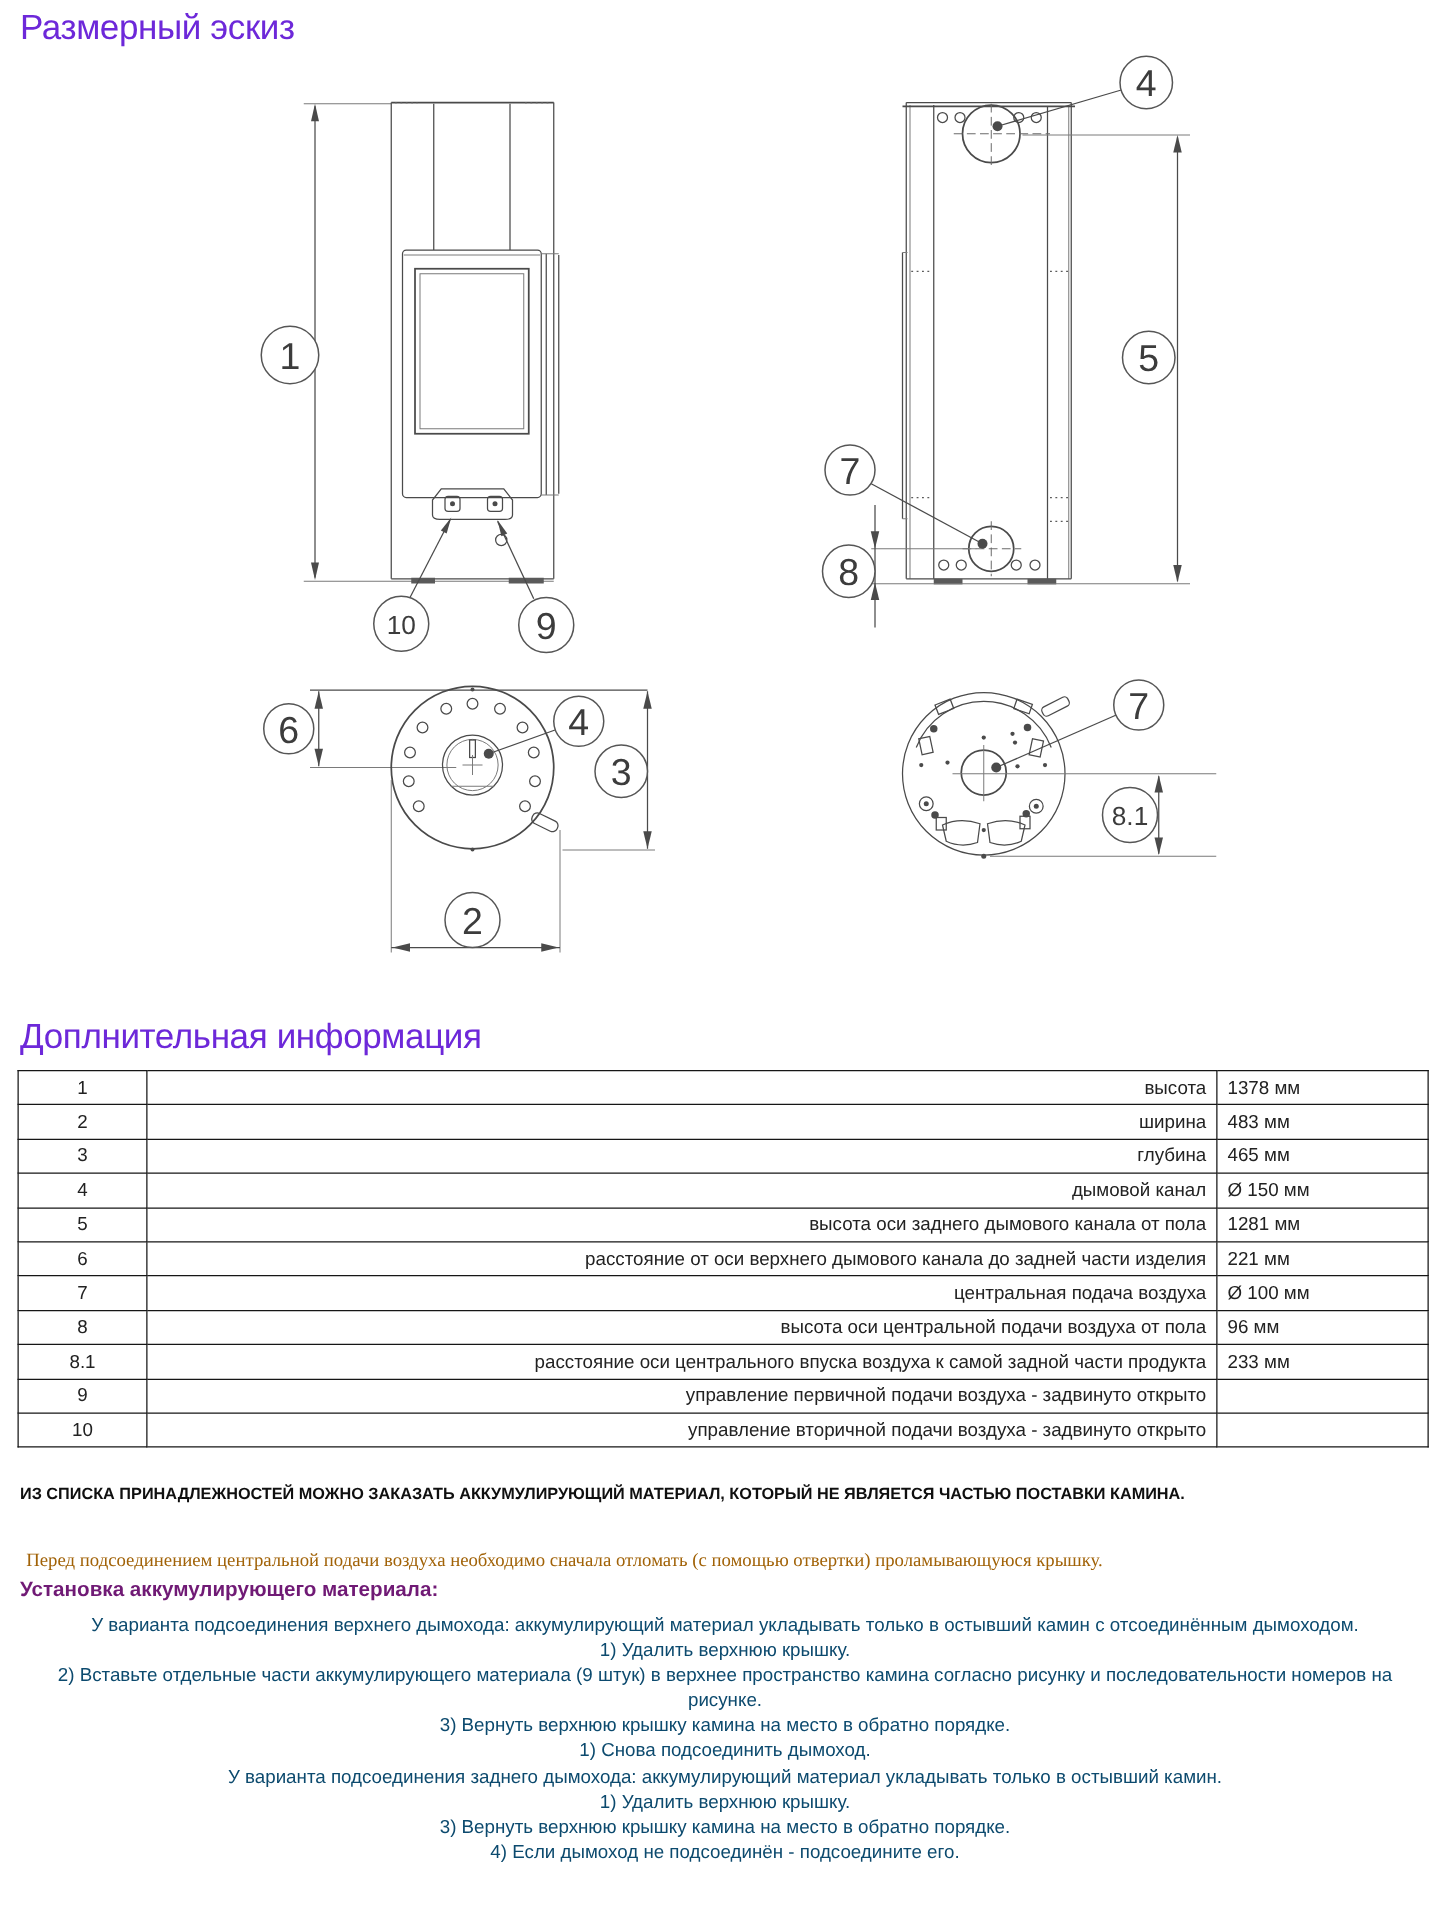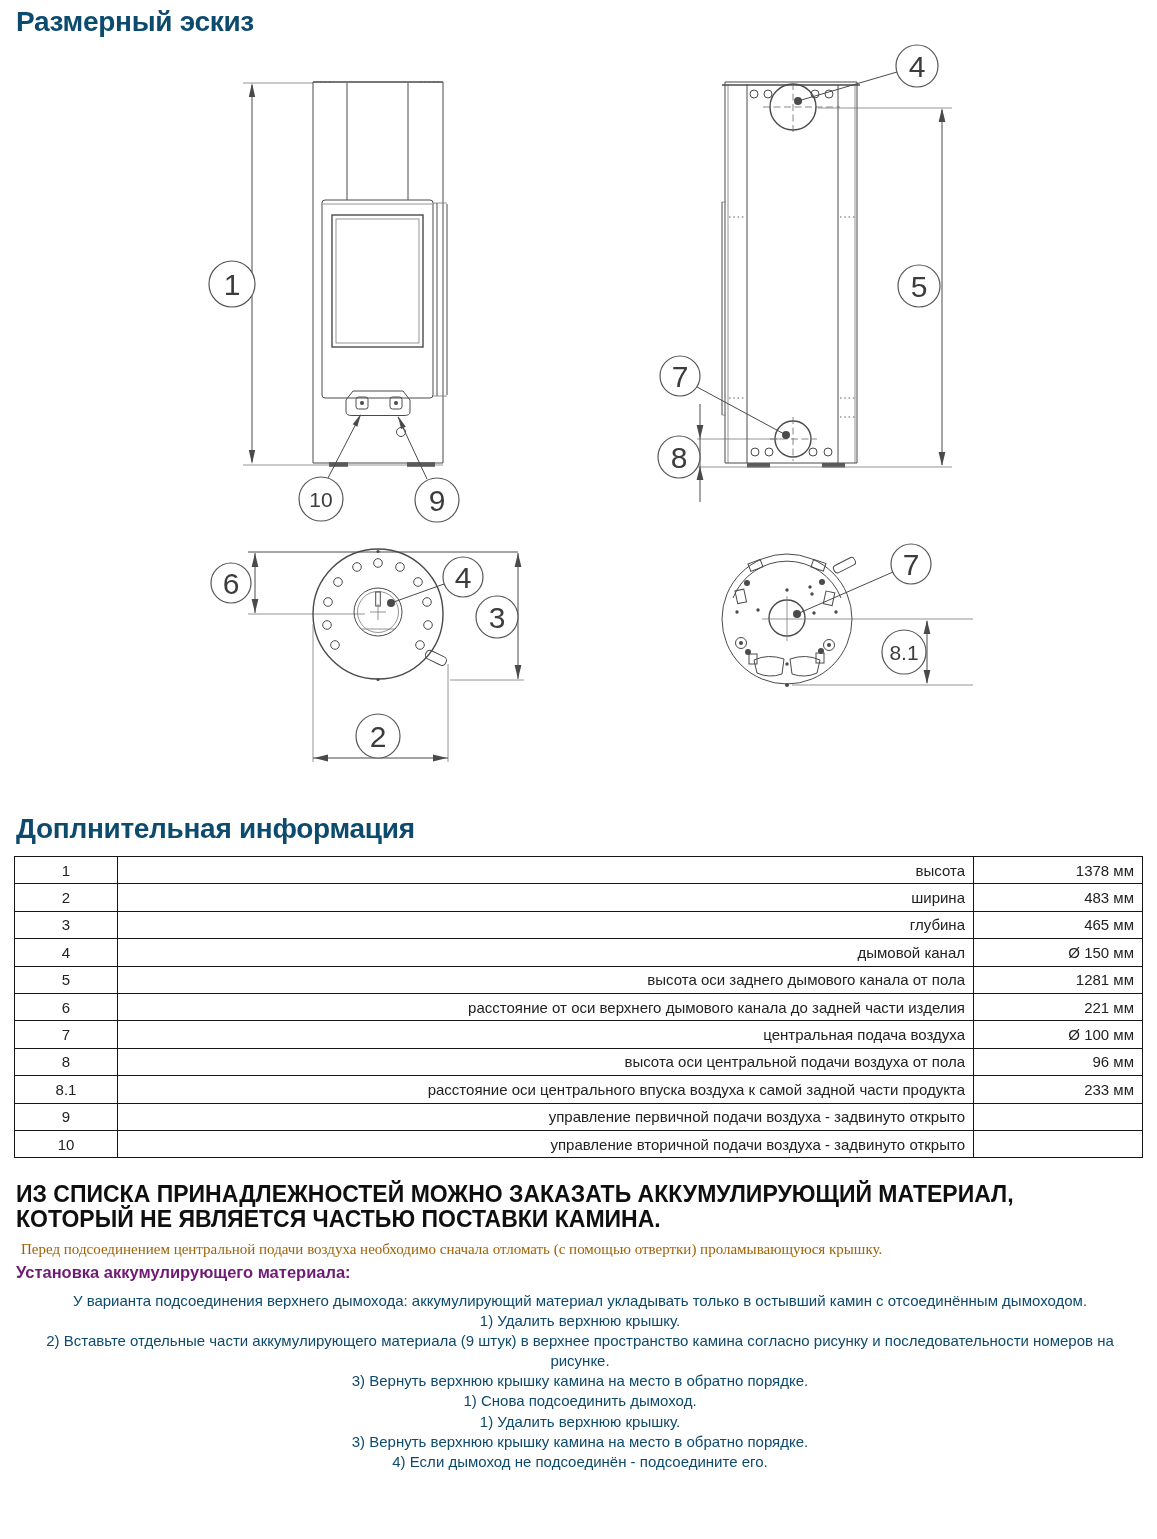--- a/index.html
+++ b/index.html
@@ -2,32 +2,32 @@
 <html><head>
 <meta charset="utf-8">
 <style>
   html,body { margin:0; padding:0; }
   body {
     width:1157px; height:1539px; background:#ffffff; position:relative;
     font-family:"Liberation Sans","DejaVu Sans",sans-serif; color:#1a1a1a;
     overflow:hidden;
   }
   .abs { position:absolute; }
-  .doc-title { font-size:28px; font-weight:bold; color:#0c4a6e; letter-spacing:-0.3px; }
+  .doc-title { font-size:28px; font-weight:normal; color:#6d28d9; letter-spacing:-0.3px; }
   
   table.info { border-collapse:collapse; width:1129px; table-layout:fixed; }
   table.info td {
     border:1.6px solid #161616; height:26.4px; padding:0 8px;
     font-size:15px; color:#222; overflow:hidden; white-space:nowrap;
   }
   td.col-num { width:86px; text-align:center; }
   td.col-desc { border-right:1px solid #b5b5b5;text-align:right; }
-  td.col-val { width:152px; text-align:right; border-left:1px solid #b5b5b5; }
+  td.col-val { width:152px; text-align:left; border-left:1px solid #b5b5b5; }
   
-  .note-caps { font-size:23px; font-weight:bold; line-height:25px; color:#0f0f0f; }
+  .note-caps { font-size:13px; font-weight:bold; line-height:25px; color:#0f0f0f; }
   .note { font-size:15px; color:#a16207;font-family:Liberation Serif, serif; }
   .sub-head { font-size:16.5px; font-weight:bold; color:#701a75; }
   .para { font-size:15px; line-height:19.9px; color:#0c4a6e;text-align:center; }
   
   svg .s  { stroke:#4a4a4a; stroke-width:1; fill:none; }
   svg .sb { stroke:#4a4a4a; stroke-width:1.4; fill:none; }
   svg .st { stroke:#7a7a7a; stroke-width:0.8; fill:none; }
   svg .cl { stroke:#6a6a6a; stroke-width:0.8; fill:none; stroke-dasharray:7 3.5; }
   svg .dots { stroke:#5a5a5a; stroke-width:1; fill:none; stroke-dasharray:1.5 2.8; }
   svg .fill { fill:#4a4a4a; stroke:none; }
@@ -349,16 +349,17 @@
 
 <div class="abs" style="left:16px;top:1291px;width:1128px">
   <div class="para">У варианта подсоединения верхнего дымохода: аккумулирующий материал укладывать только в остывший камин с отсоединённым дымоходом.</div>
   <div class="para">1) Удалить верхнюю крышку.</div>
   <div class="para">2) Вставьте отдельные части аккумулирующего материала (9 штук) в верхнее пространство камина согласно рисунку и последовательности номеров на рисунке.</div>
   <div class="para">3) Вернуть верхнюю крышку камина на место в обратно порядке.</div>
   <div class="para">1) Снова подсоединить дымоход.</div>
 </div>
 
 <div class="abs" style="left:16px;top:1412px;width:1128px">
+  <div class="para">У варианта подсоединения заднего дымохода: аккумулирующий материал укладывать только в остывший камин.</div>
   <div class="para">1) Удалить верхнюю крышку.</div>
   <div class="para">3) Вернуть верхнюю крышку камина на место в обратно порядке.</div>
   <div class="para">4) Если дымоход не подсоединён - подсоедините его.</div>
 </div>
 
 </body></html>

